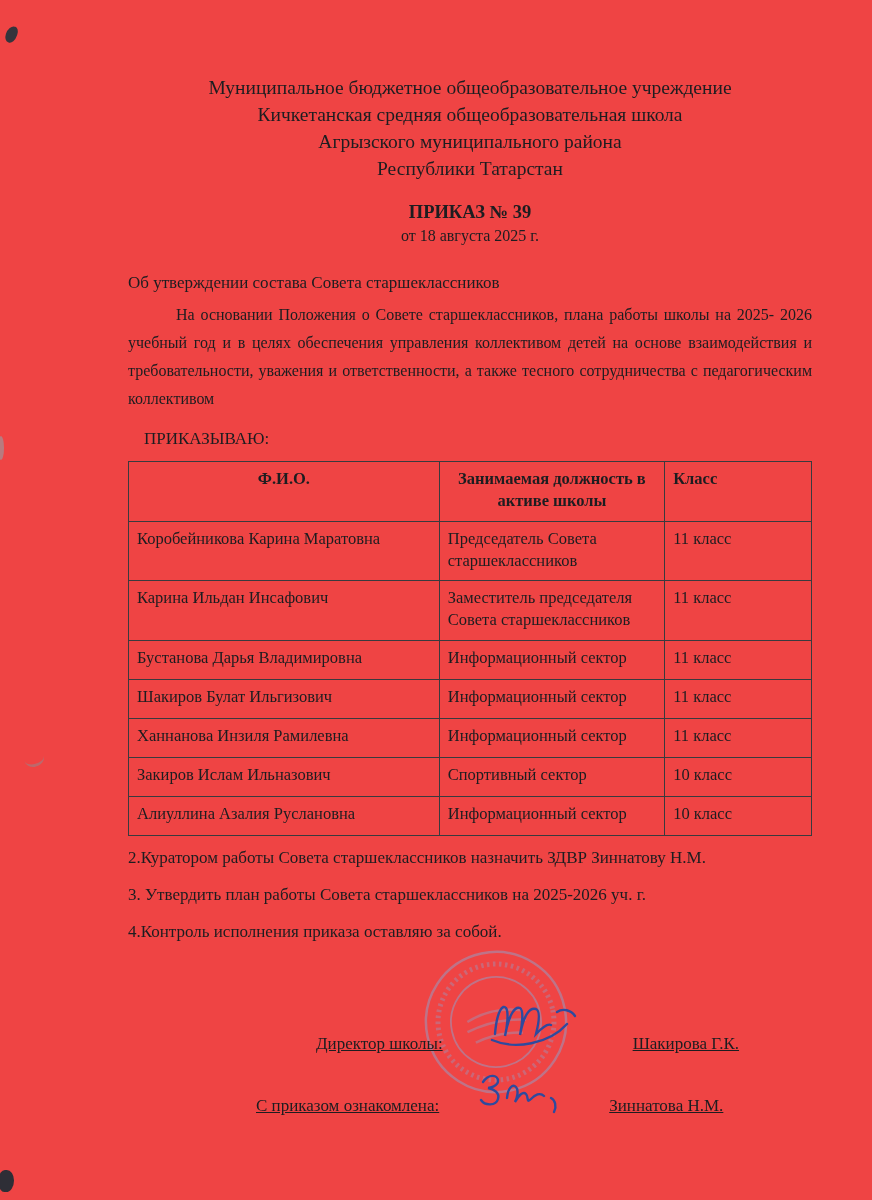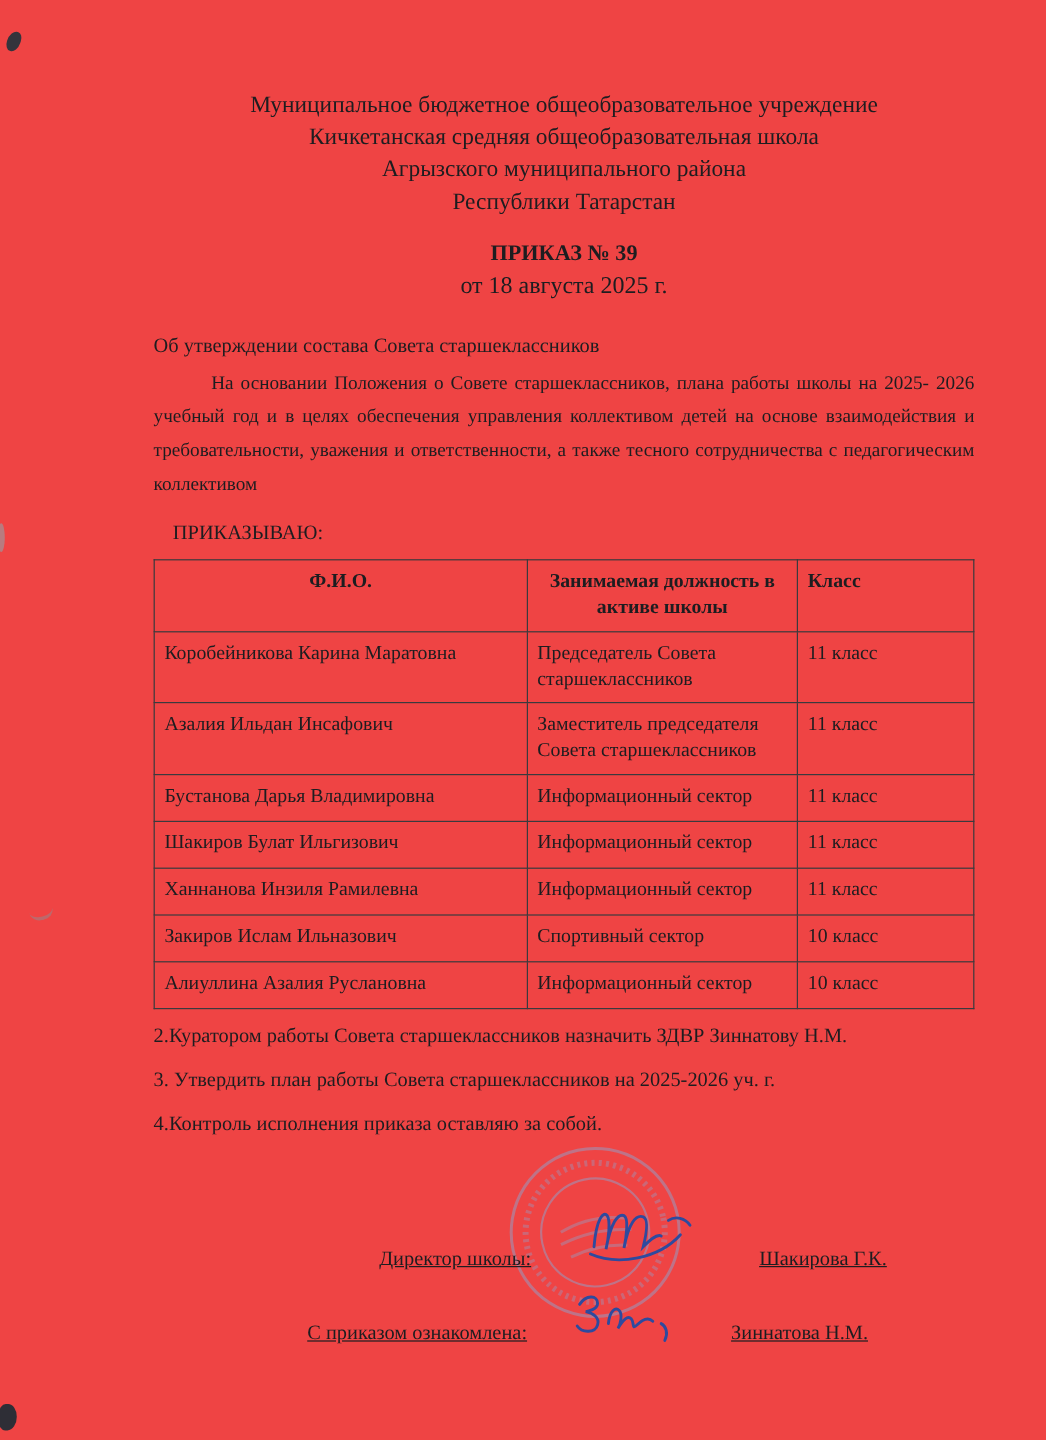--- a/index.html
+++ b/index.html
@@ -10,21 +10,21 @@
     background:#ef4444;
     font-family:"Liberation Serif", serif;
     color:#1d1d20;
     overflow:hidden;
   }
   .content {
     position:absolute; left:128px; top:74px; width:684px;
   }
   .org-header { text-align:center; font-size:19.5px; line-height:27px; }
   .order-title { text-align:center; font-weight:bold; font-size:18.5px; margin-top:20px; }
-  .order-date  { text-align:center; font-size:20px; margin-top:4px; }
+  .order-date  { text-align:center; font-size:16px; margin-top:4px; }
   .subject { font-size:17px; margin:28px 0 0 0; }
   .preamble {
     font-size:16px; line-height:28px; text-align:justify;
     text-indent:48px; margin:8px 0 0 0;
   }
   .orderword { font-size:17px; margin:16px 0 0 16px; }
   .item { font-size:17px; margin:16px 0 0 0; }
   .item-late { margin-top:38px; }
 
   table.council {
@@ -106,21 +106,21 @@
           <th class="c-class">Класс</th>
         </tr>
       </thead>
       <tbody>
         <tr class="tall">
           <td>Коробейникова Карина Маратовна</td>
           <td>Председатель Совета старшеклассников</td>
           <td>11 класс</td>
         </tr>
         <tr class="tall">
-          <td>Азалия Ильдан Инсафович</td>
+          <td>Карина Ильдан Инсафович</td>
           <td>Заместитель председателя Совета старшеклассников</td>
           <td>11 класс</td>
         </tr>
         <tr>
           <td>Бустанова Дарья Владимировна</td>
           <td>Информационный сектор</td>
           <td>11 класс</td>
         </tr>
         <tr>
           <td>Шакиров Булат Ильгизович</td>

